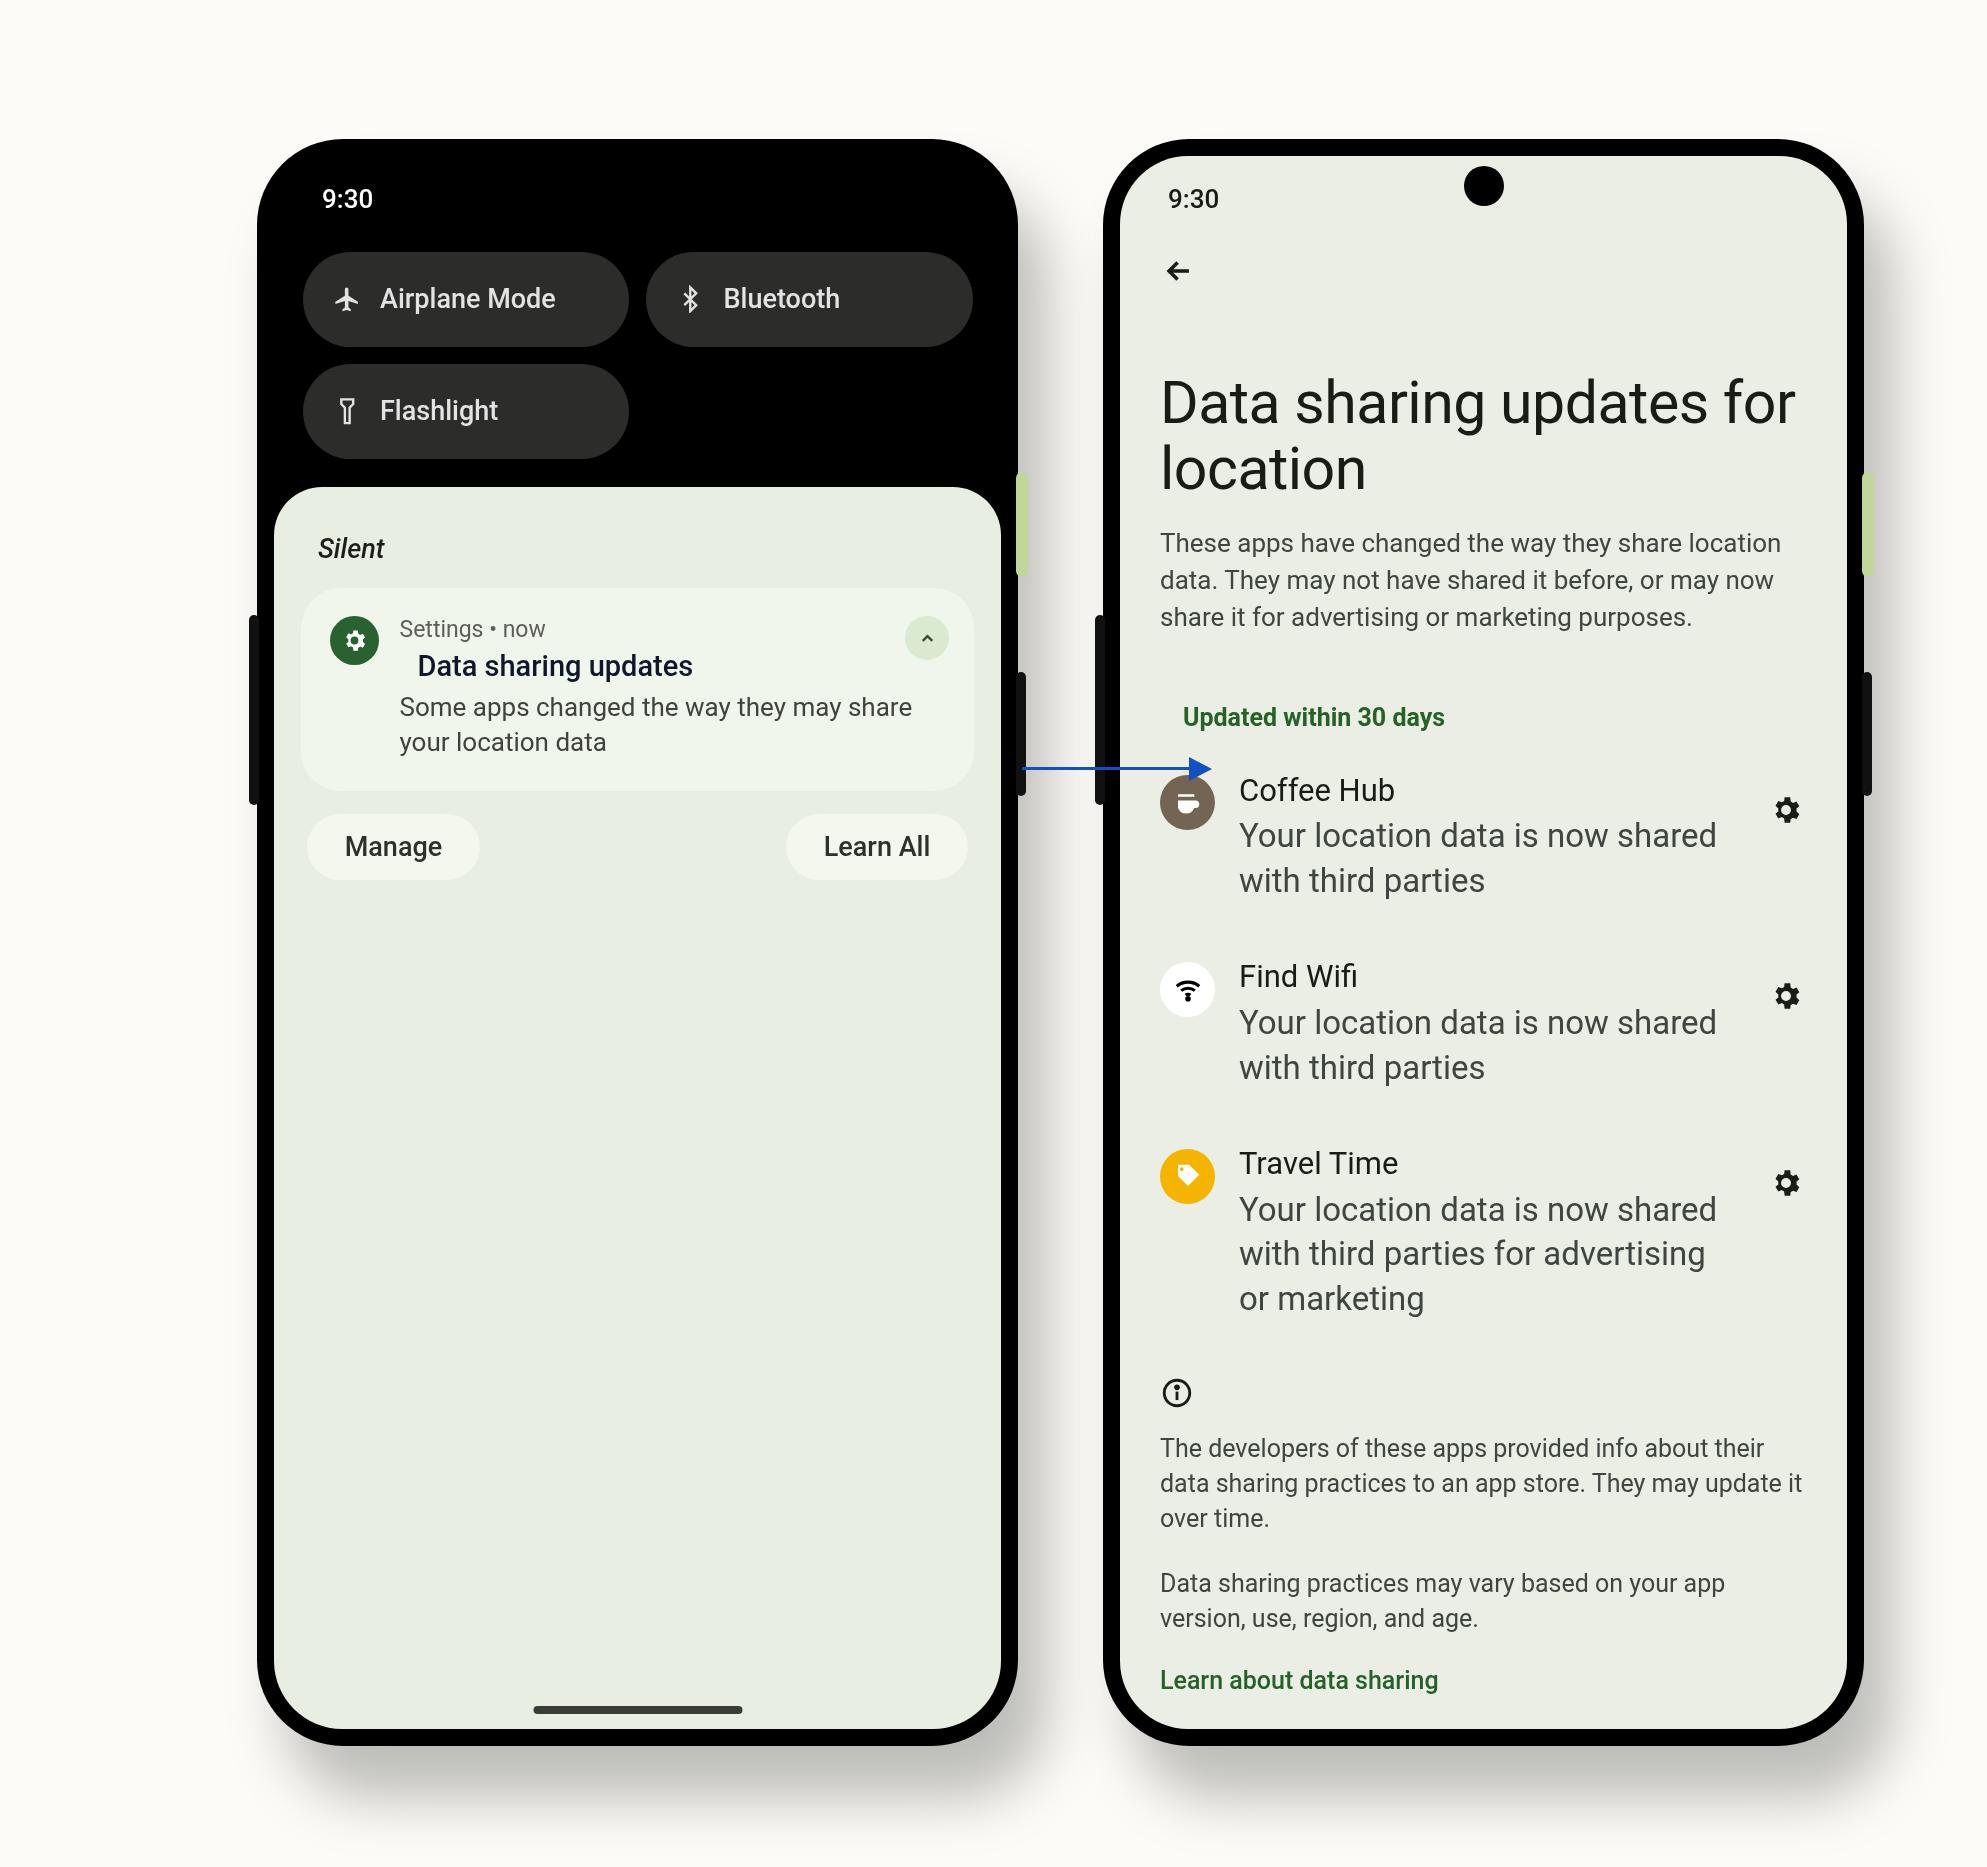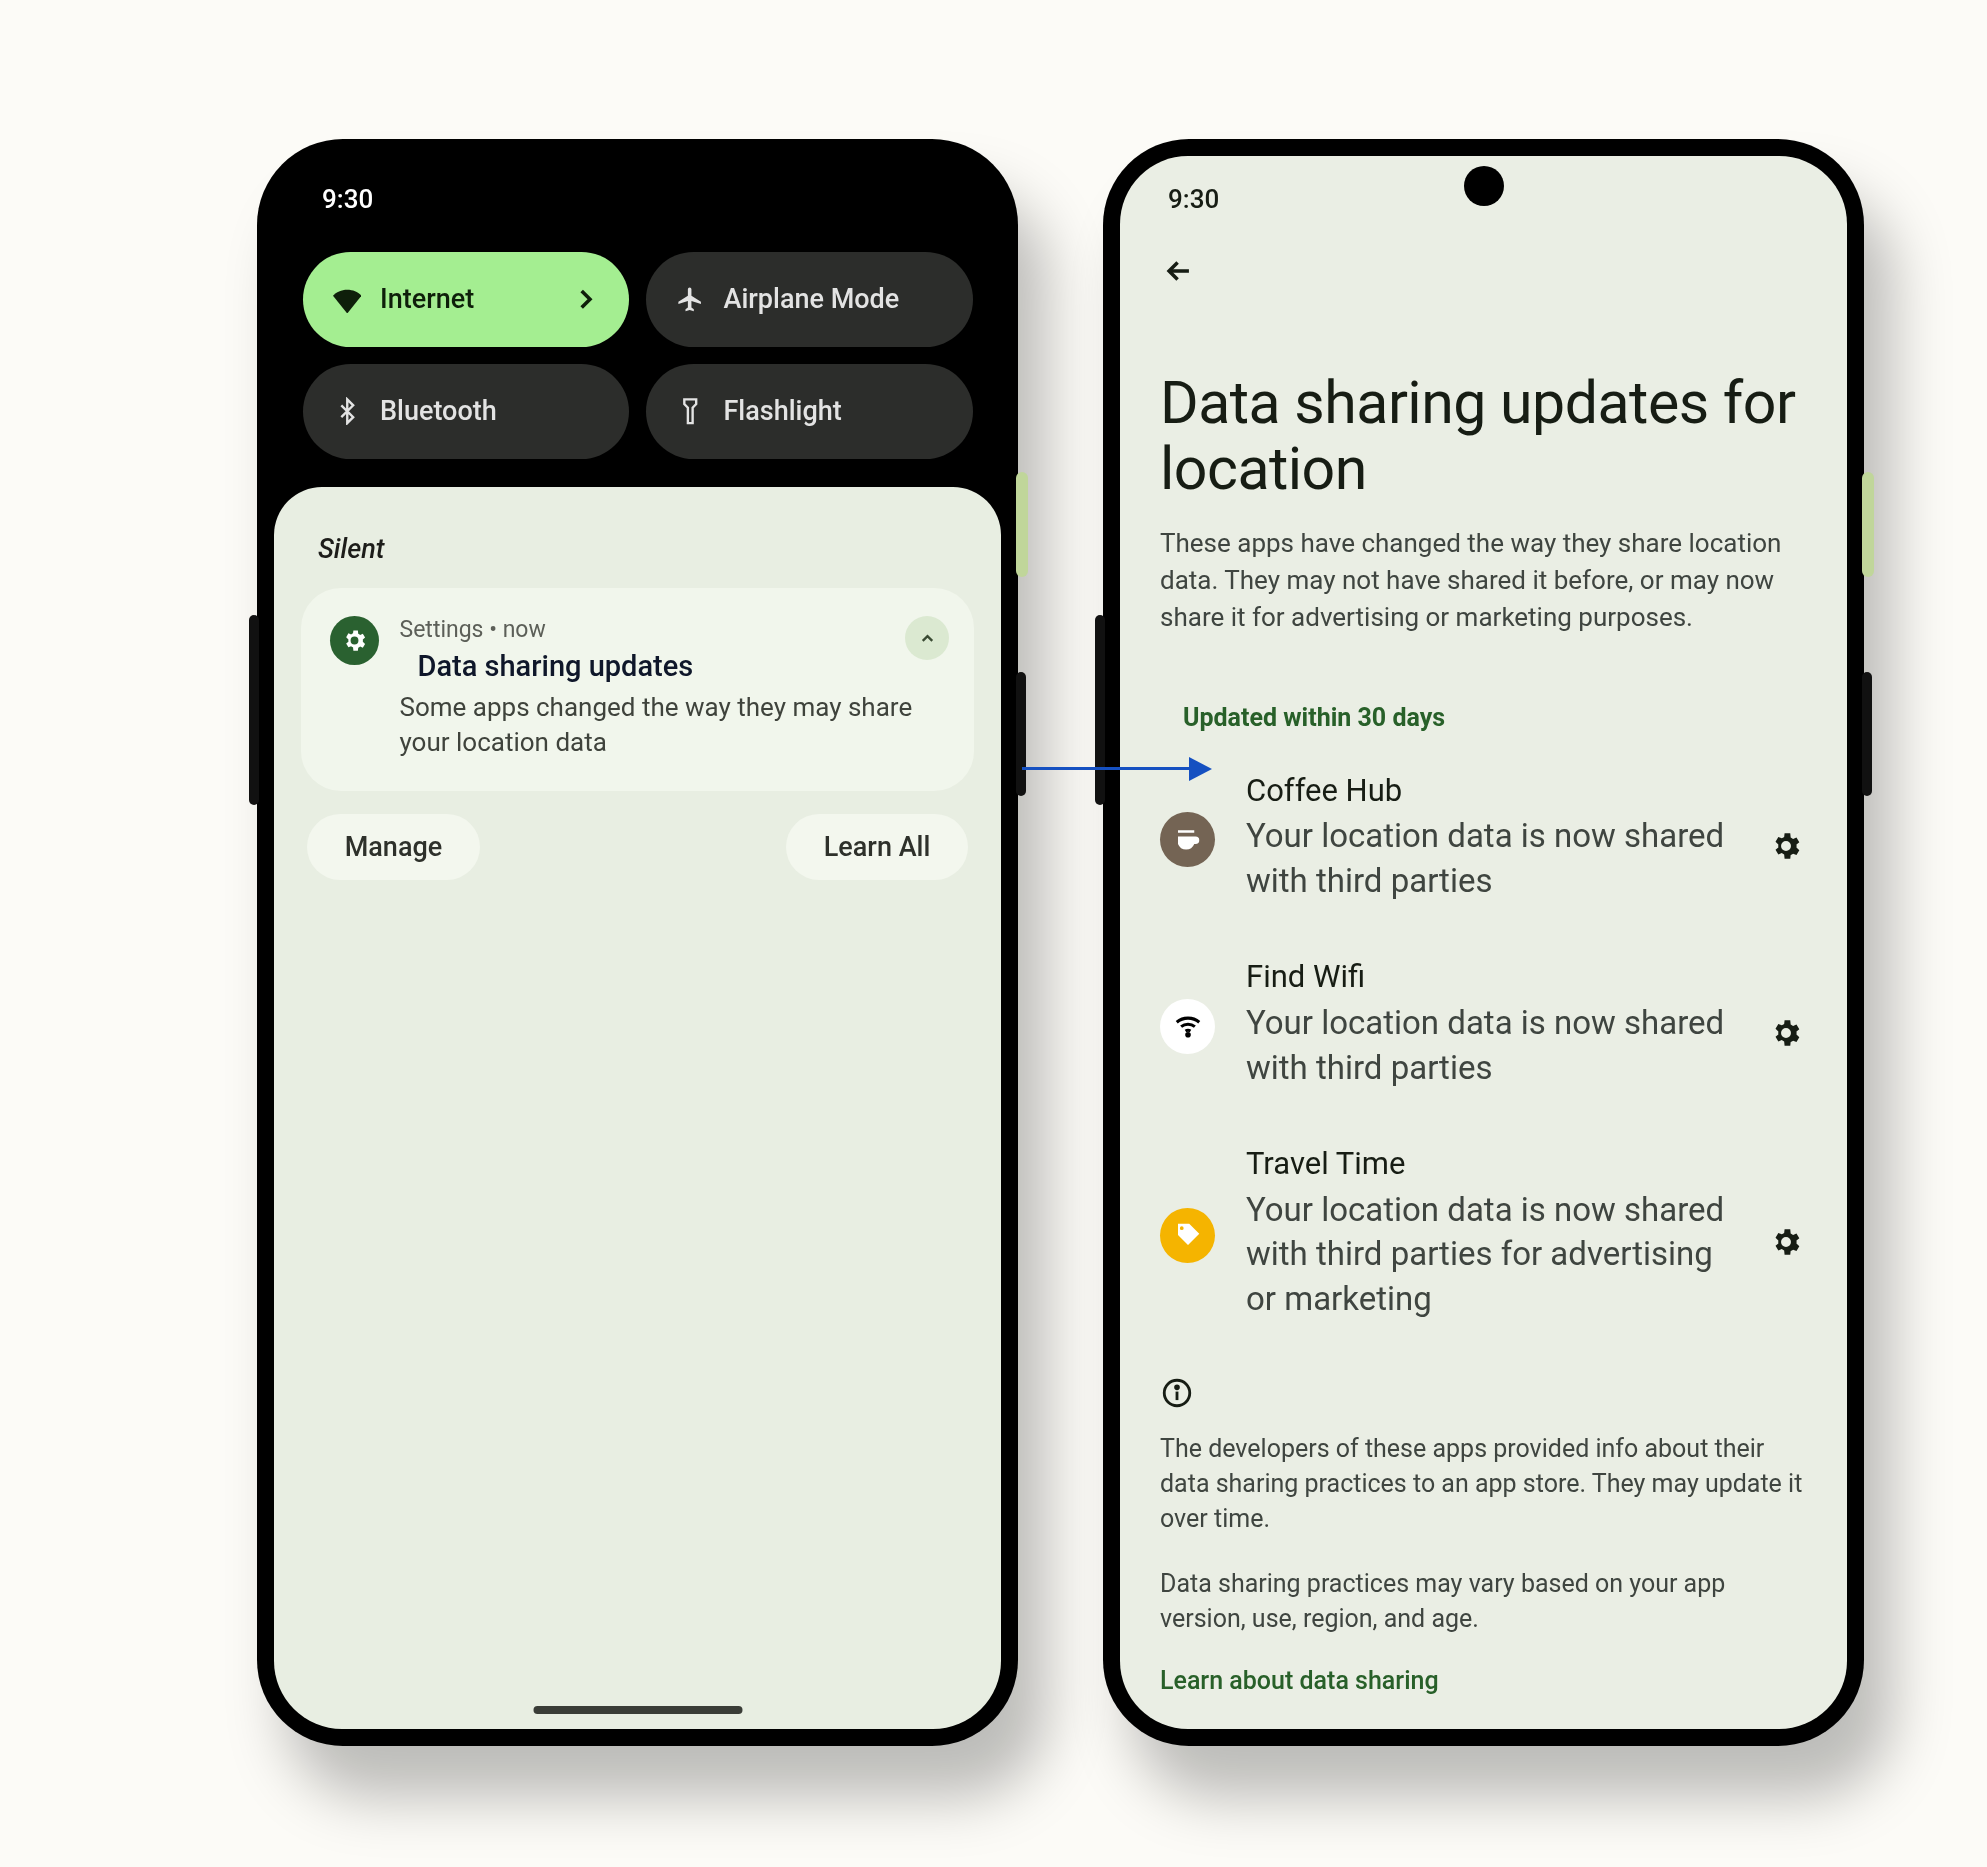--- a/index.html
+++ b/index.html
@@ -123,21 +123,21 @@
   .settings-screen .statusbar { color:#171d14; }
   .back-row { padding: 5.7px 36px 0; }
   .back-btn { width:46px; height:46px; display:flex; align-items:center; justify-content:center; }
   .back-btn svg { width:34px; height:34px; }
 
   .settings-content { padding: 76px 40px 0; overflow:hidden; flex:1; position:relative; }
   .page-title { font-size:59px; font-weight:420; color:var(--heading-dark); line-height:1.12; margin-bottom:23px; letter-spacing:-0.5px; }
   .page-sub { font-size:26px; color:var(--body-text); line-height:1.42; margin-bottom:67px; }
   .section-label { font-size:25px; font-weight:700; color:var(--green-text); margin-bottom:40px;margin-left:23px; }
 
-  .app-row { display:flex; align-items:center; gap:31px; margin-bottom:55px; }
+  .app-row { display:flex; align-items:flex-start; gap:24px; margin-bottom:55px; }
   .app-icon {
     width:55px; height:55px; border-radius:50%; flex:none;
     display:flex; align-items:center; justify-content:center; margin-top:3.8px;
   }
   .app-icon svg{ width:30px; height:30px; }
   .icon-coffee { background: var(--icon-brown); color:#fff; }
   .icon-wifi { background:#fff; color:#000; }
   .icon-travel { background: var(--icon-yellow); color:#fff; }
   .app-text { flex:1; }
   .app-name { font-size:31px; font-weight:420; color:var(--heading-dark); margin-bottom:5.7px; }
@@ -187,29 +187,20 @@
           <svg viewBox="0 0 24 24" fill="currentColor">
               <path d="M2 22h20V2z"></path>
             </svg>
           <svg viewBox="0 0 24 24" fill="currentColor">
               <path d="M15 4h-1V2h-4v2H9a2 2 0 0 0-2 2v14a2 2 0 0 0 2 2h6a2 2 0 0 0 2-2V6a2 2 0 0 0-2-2z"></path>
             </svg>
         </span>
       </div>
 
       <div class="qs-tiles">
-        <div class="qs-tile active">
-          <svg viewBox="0 0 24 24" fill="currentColor">
-              <path d="M12 4C7 4 2.7 6 0 9l12 15L24 9c-2.7-3-7-5-12-5z"></path>
-            </svg>
-          <span>Internet</span>
-          <svg class="chev" viewBox="0 0 24 24" fill="none" stroke="currentColor" stroke-width="3">
-              <path d="M9 5l7 7-7 7"></path>
-            </svg>
-        </div>
         <div class="qs-tile">
           <svg viewBox="0 0 24 24" fill="currentColor">
               <path d="M21 16v-2l-8-5V3.5a1.5 1.5 0 0 0-3 0V9l-8 5v2l8-2.5V19l-2 1.5V22l3.5-1 3.5 1v-1.5L13 19v-5.5z"></path>
             </svg>
           <span>Airplane Mode</span>
         </div>
         <div class="qs-tile">
           <svg viewBox="0 0 24 24" fill="none" stroke="currentColor" stroke-width="2">
               <path d="M7 7l10 10-5 5V2l5 5L7 17"></path>
             </svg>

